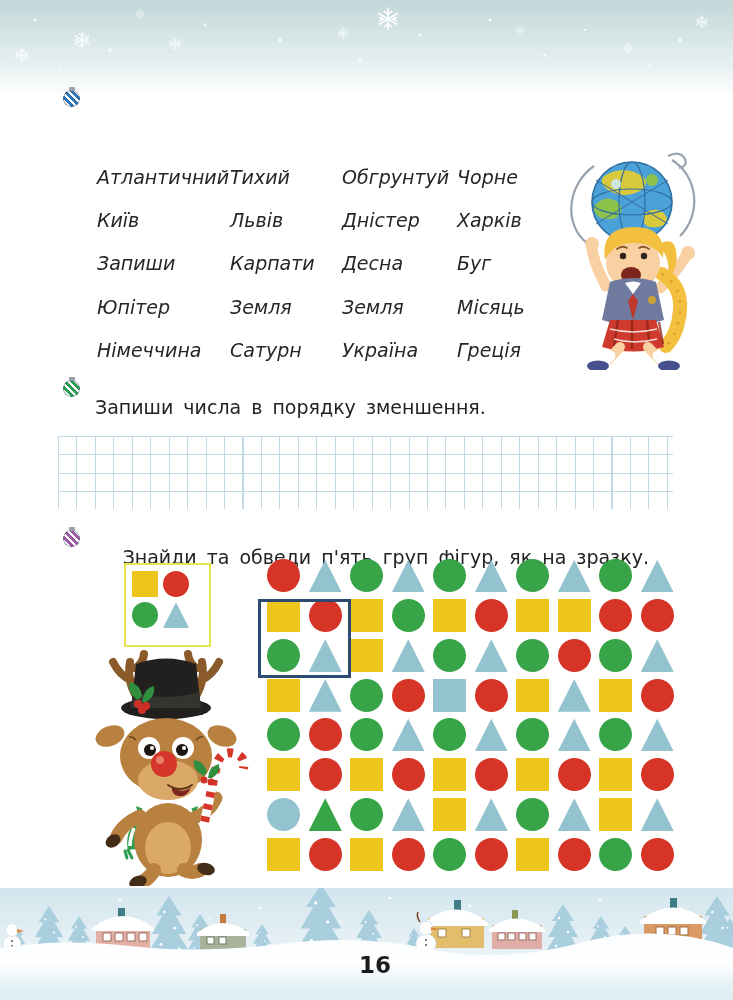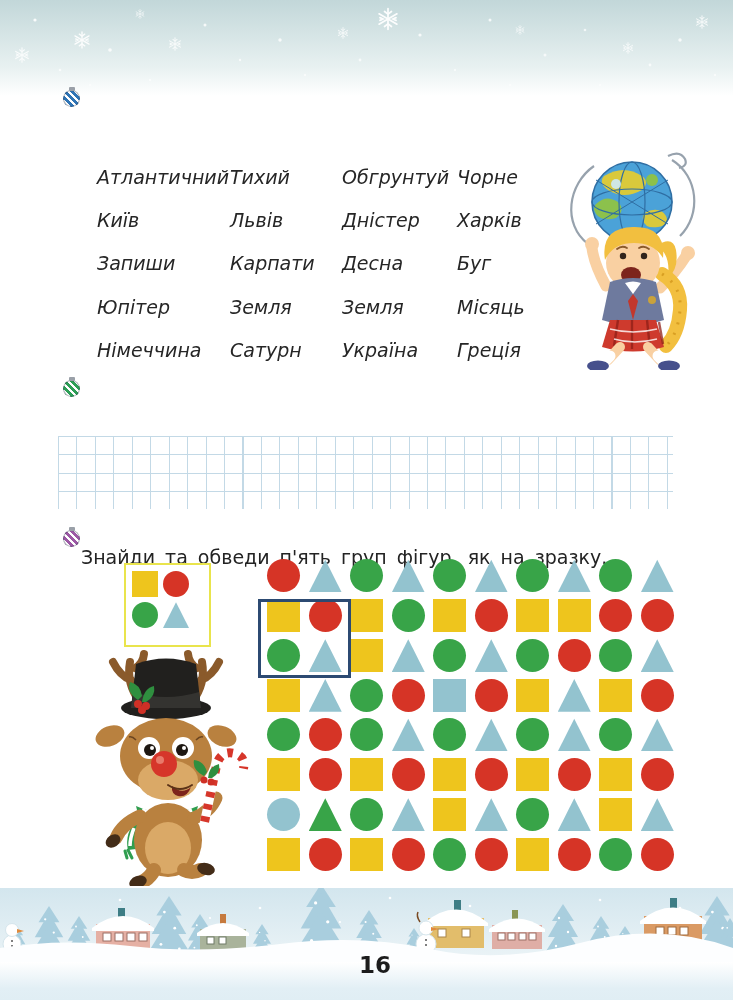--- a/index.html
+++ b/index.html
@@ -11,21 +11,21 @@
   .header-band{position:absolute;left:0;top:0;width:733px;height:96px;}
   .footer-area{position:absolute;left:0;top:962px;width:733px;height:38px;
                background:linear-gradient(#ffffff, #e2eff5 70%, #e0eef4);}
   .scene{position:absolute;left:0;top:888px;width:733px;height:75px;}
 
   
   .task-text{position:absolute;font-size:19px;line-height:29px;word-spacing:4px;
              text-align:justify;color:#232323;}
   .t1{left:95px;top:84px;width:578px;}
   .t2{left:95px;top:374px;width:560px;text-align:left;}
-  .t3{left:81px;top:524px;width:560px;text-align:left;}
+  .t3{left:89px;top:524px;width:560px;text-align:right;}
   .numbers-line{position:absolute;left:95px;top:402px;width:455px;text-align:center;
                 font-size:19px;letter-spacing:.5px;color:#232323;}
 
   
   .ornament{position:absolute;width:17px;height:17px;border-radius:50%;
             border:1px solid rgba(30,40,60,.35);box-sizing:border-box;}
   .ornament::before{content:"";position:absolute;left:5px;top:-4px;width:6px;height:4px;
             background:#9aa0a8;border-radius:1px;}
   .o1{left:63px;top:90px;}
   .o2{left:63px;top:380px;}
@@ -206,20 +206,21 @@
       <path d="M72,197 L60,210" stroke="#f9d0a2" stroke-width="10" stroke-linecap="round"></path>
       <path d="M100,197 L112,210" stroke="#f9d0a2" stroke-width="10" stroke-linecap="round"></path>
       <path d="M62,206 L56,212" stroke="#ffffff" stroke-width="11" stroke-linecap="round"></path>
       <path d="M110,206 L116,212" stroke="#ffffff" stroke-width="11" stroke-linecap="round"></path>
       <ellipse cx="50" cy="216" rx="11" ry="5.5" fill="#46508c"></ellipse>
       <ellipse cx="121" cy="216" rx="11" ry="5.5" fill="#46508c"></ellipse>
     </svg>
   </div>
 
   <span class="ornament o2" style="background-image: repeating-linear-gradient(45deg, rgb(45, 158, 86) 0px, rgb(45, 158, 86) 2.6px, rgb(255, 255, 255) 2.6px, rgb(255, 255, 255) 4.8px);"></span>
+  <p class="task-text t2">Запиши числа в порядку зменшення.</p>
   <div class="grid-paper"></div>
 
   <span class="ornament o3" style="background-image: repeating-linear-gradient(45deg, rgb(156, 89, 165) 0px, rgb(156, 89, 165) 2.6px, rgb(255, 255, 255) 2.6px, rgb(255, 255, 255) 4.8px);"></span>
   <p class="task-text t3">Знайди та обведи п'ять груп фігур, як на зразку.</p>
 
   <div class="sample-box">
       <div class="shape square mini" style="background-color: rgb(238, 197, 29);"></div>
       <div class="shape circle mini" style="background-color: rgb(214, 52, 38);"></div>
       <div class="shape circle mini" style="background-color: rgb(56, 164, 72);"></div>
       <div class="shape triangle mini" style="background-color: rgb(147, 195, 207);"></div>

